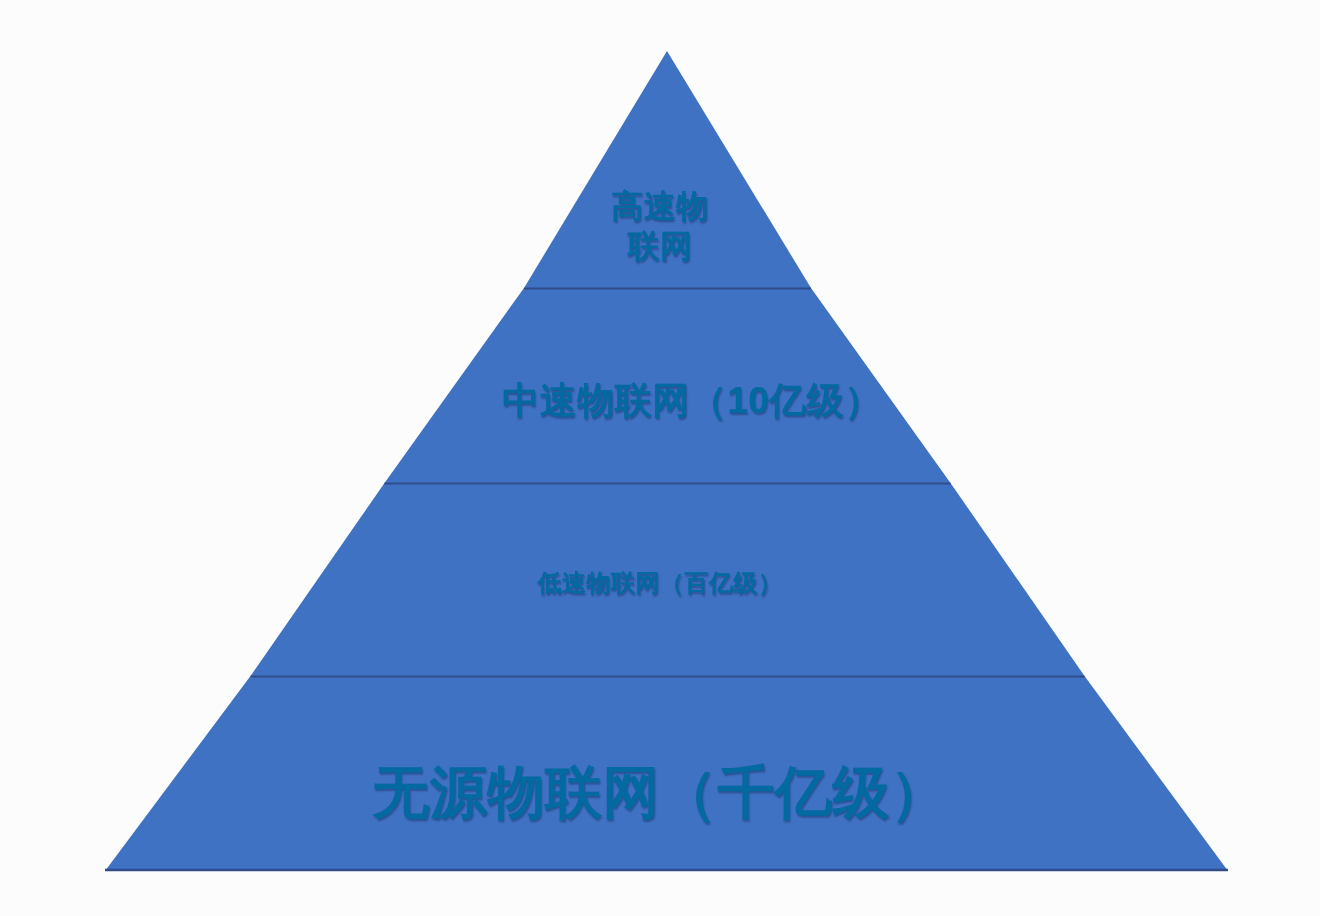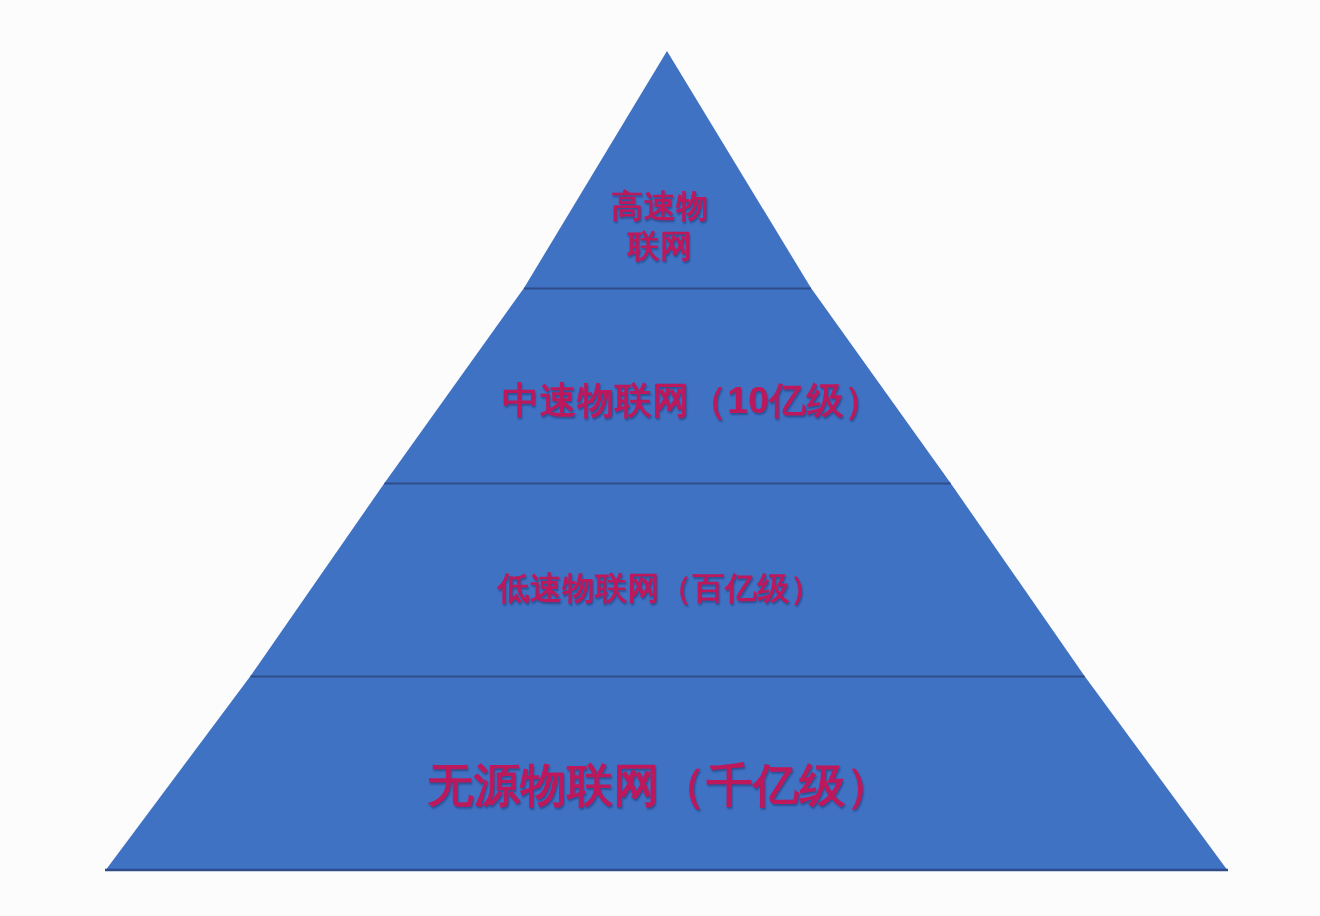--- a/index.html
+++ b/index.html
@@ -23,44 +23,44 @@
     top: 0;
     width: 1320px;
     height: 916px;
     display: block;
   }
   .tier-label {
     position: absolute;
     left: 0;
     width: 1320px;
     text-align: center;
-    color: #be185d;
+    color: #0369a1;
     font-weight: bold;
     letter-spacing: 0.5px;
     line-height: 1.25;
     text-shadow: 1px 2px 2px rgba(20, 40, 90, 0.45);
     white-space: pre-line;
     pointer-events: none;
   }
   #label-tier-1 {
     top: 186px;
     font-size: 32px;
   }
   #label-tier-2 {
     top: 378px;
     font-size: 37px;
     padding-left: 32px;
   }
   #label-tier-3 {
     top: 568px;
-    font-size: 32px;
+    font-size: 24px;
   }
   #label-tier-4 {
     top: 757px;
-    font-size: 46px;
+    font-size: 57px;
   }
 </style>
 </head>
 <body>
 
 <div id="canvas">
 
   <svg id="pyramid-svg" viewBox="0 0 1320 916">
 
     <polygon points="250.5,676 1084.5,676 1228,871 105,871" fill="#4072c4"></polygon>

